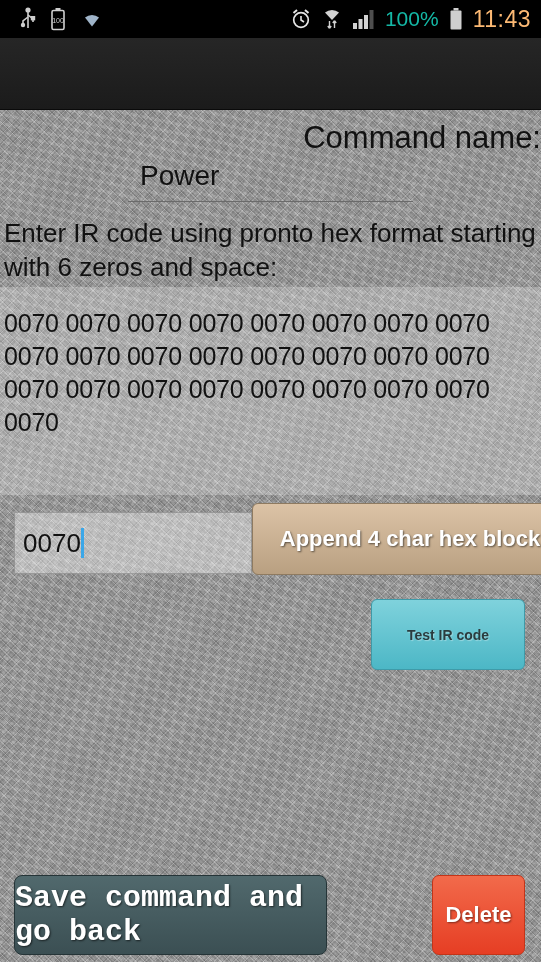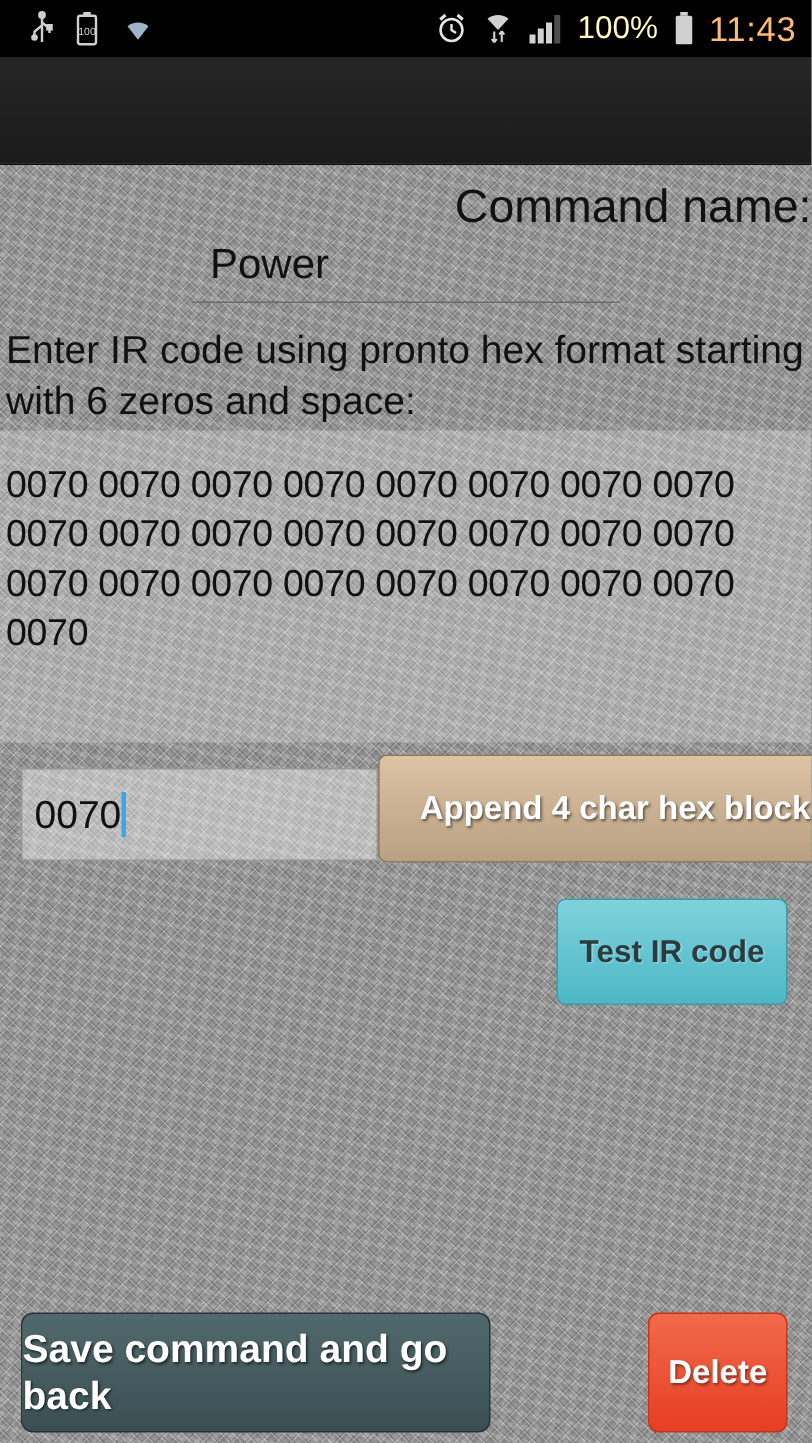--- a/index.html
+++ b/index.html
@@ -47,21 +47,21 @@
     position: absolute; left: 0; top: 0;
     width: 541px; height: 38px;
     background: #000;
     z-index: 5;
   }
   .sb-left { position: absolute; left: 20px; top: 0; height: 38px;
              display: flex; align-items: center; gap: 14px; }
   .sb-right { position: absolute; right: 10px; top: 0; height: 38px;
               display: flex; align-items: center; gap: 9px; }
   .sb-time { color: #fdba74; font-size: 23px; letter-spacing: 0.5px; }
-  .sb-pct  { color: #fef9c3; font-size: 21px; }
+  .sb-pct  { color: #14b8a6; font-size: 21px; }
 
   svg.ic { display: block; }
 
   
   .action-bar {
     position: absolute; left: 0; top: 38px;
     width: 541px; height: 72px;
     background: linear-gradient(#262626, #1b1b1b);
     border-bottom: 1px solid #0a0a0a;
     z-index: 5;
@@ -190,34 +190,34 @@
     text-shadow: 1px 1px 2px rgba(0,0,0,0.55);
     display: flex; align-items: center; justify-content: center;
   }
 
   .btn-test {
     position: absolute; left: 371px; top: 489px;
     width: 154px; height: 71px;
     border-radius: 6px;
     background: linear-gradient(#7fd2dc, #4cb7c6);
     border: 1px solid #3f9aa8;
-    color: #2a3c3f; font-size: 21px; font-weight: bold;
+    color: #2a3c3f; font-size: 14px; font-weight: bold;
     text-shadow: 1px 1px 1px rgba(255,255,255,0.35);
     display: flex; align-items: center; justify-content: center;
   }
 
   .btn-save {
     position: absolute; left: 14px; top: 765px;
     width: 313px; height: 80px;
     border-radius: 8px;
     background: linear-gradient(#51696d, #3b4f53);
     border: 1px solid #253437;
-    color: #fff; font-size: 26px; font-weight: bold;
+    color: #fff; font-size: 30px; font-weight: bold;
     text-shadow: 1px 1px 2px rgba(0,0,0,0.6);
-    display: flex; align-items: center; justify-content: center;
+    display: flex; align-items: center; justify-content: center; font-family: Liberation Mono, monospace;
   }
   .btn-delete {
     position: absolute; left: 432px; top: 765px;
     width: 93px; height: 80px;
     border-radius: 7px;
     background: linear-gradient(#f26a4b, #e63e24);
     border: 1px solid #c33418;
     color: #fff; font-size: 22px; font-weight: bold;
     text-shadow: 1px 1px 2px rgba(0,0,0,0.45);
     display: flex; align-items: center; justify-content: center;

